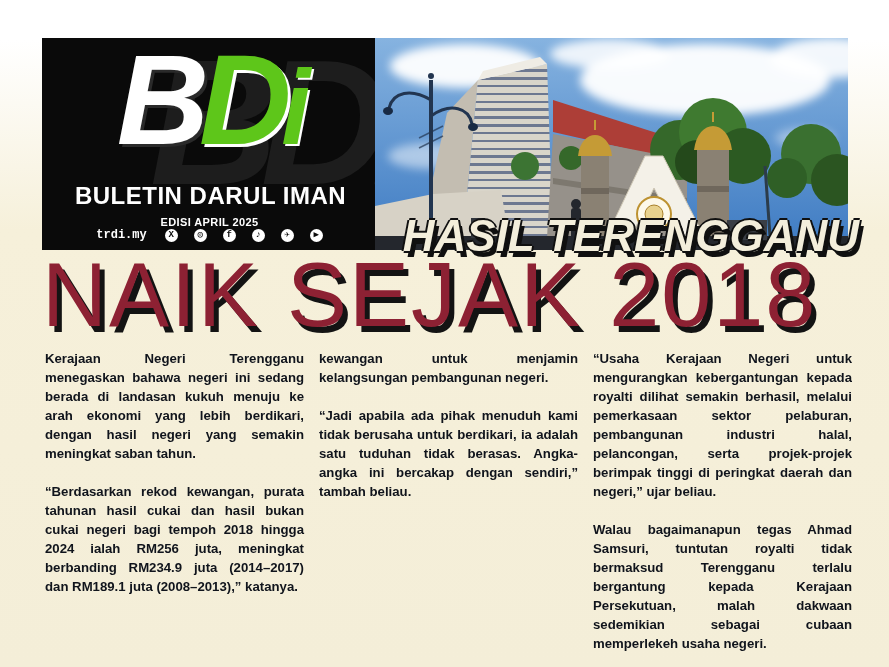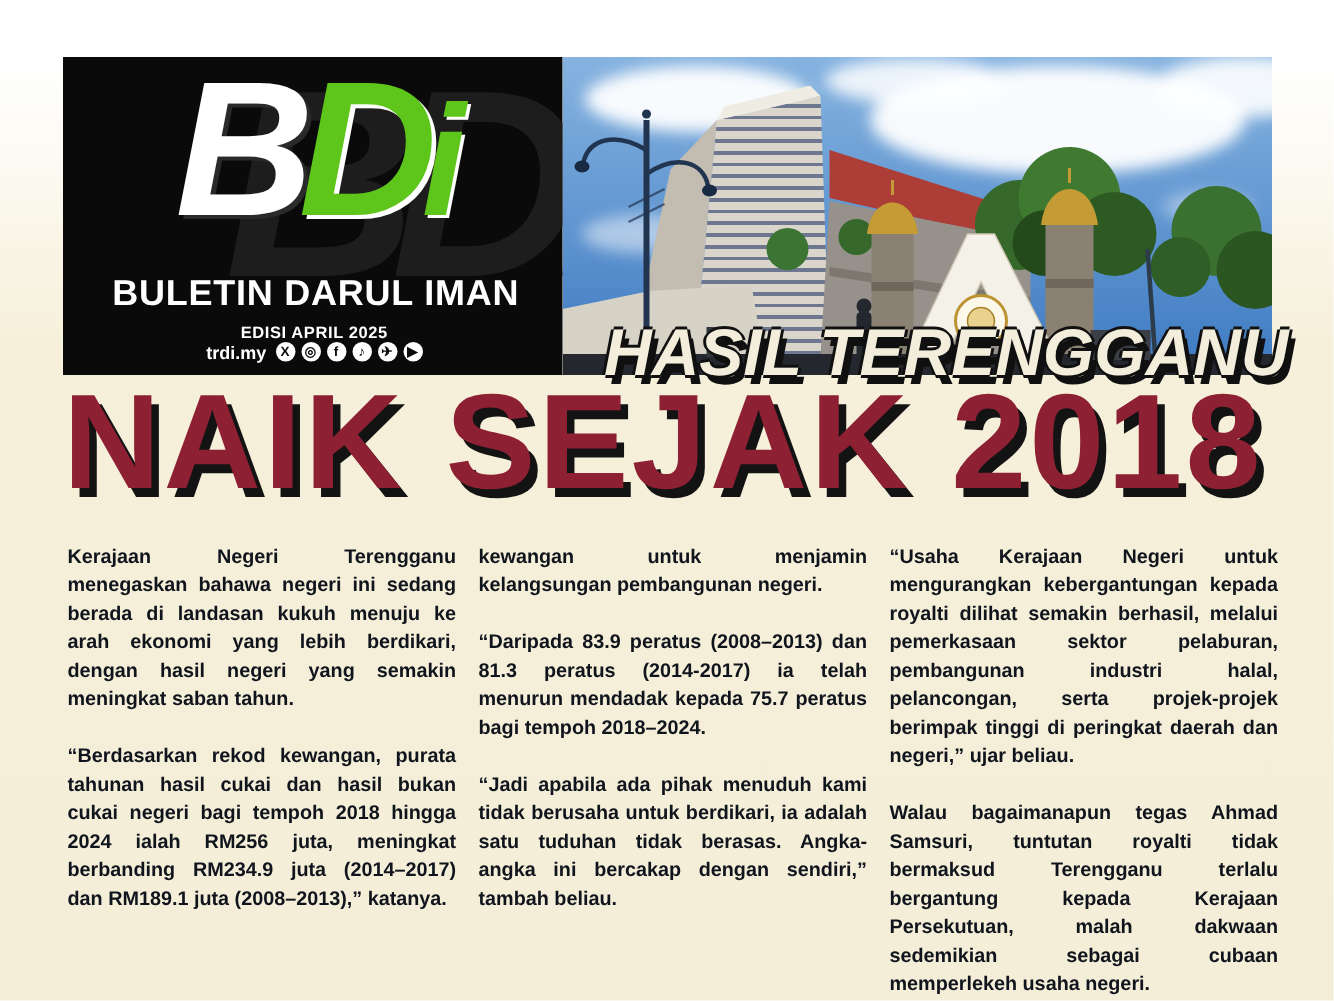--- a/index.html
+++ b/index.html
@@ -29,21 +29,21 @@
   .logo-title{
     position:absolute;left:4px;right:0;bottom:40px;text-align:center;
     color:#ffffff;font-weight:bold;font-size:24px;letter-spacing:0.5px;
     font-stretch:condensed;white-space:nowrap;
   }
   .panel-bottom{
     position:absolute;left:10px;right:8px;bottom:8px;
     display:flex;justify-content:space-between;align-items:center;flex-direction:column;
   }
   .edition{color:#ffffff;font-weight:bold;font-size:11px;letter-spacing:0.4px;}
-  .site-row{display:flex;align-items:flex-start;gap:4px;}
+  .site-row{display:flex;align-items:flex-end;gap:16px;font-family:Liberation Mono, monospace;}
   .website{color:#ffffff;font-weight:bold;font-size:12px;margin-right:2px;}
   .soc{
     width:13px;height:13px;border-radius:50%;background:#ffffff;color:#0a0a0a;
     font-size:9px;line-height:13px;text-align:center;font-weight:bold;
     display:inline-block;overflow:hidden;
   }
   
   .photo{
     position:absolute;left:375px;top:38px;width:473px;height:212px;overflow:hidden;
   }
@@ -51,32 +51,32 @@
   
   .kicker{
     position:absolute;right:30px;top:214px;z-index:5;
     font-size:44px;font-weight:bold;line-height:1;letter-spacing:0px;
     color:#f3eedb;white-space:nowrap;
     text-shadow:-2px 0 0 #101010,2px 0 0 #101010,0 -2px 0 #101010,0 2px 0 #101010,4px 6px 0 #101010;
     font-style:italic;
   }
   .headline-main{
     position:absolute;left:42px;top:250px;z-index:5;
-    font-size:90px;font-weight:bold;line-height:1;letter-spacing:2px;
+    font-size:90px;font-weight:normal;line-height:1;letter-spacing:2px;
     color:#8d2133;white-space:nowrap;
     text-shadow:5px 6px 0 #131313;
   }
   
   .article{
     position:absolute;left:45px;right:37px;top:345px;bottom:0;
     display:flex;gap:15px;overflow:hidden;
   }
   .col{flex:1 1 0;min-width:0;}
   .col p{
-    margin:16px 0 19px 0;
+    margin:4px 0 19px 0;
     font-size:13.2px;font-weight:bold;line-height:19px;
     color:#10141c;text-align:justify;
   }
 </style>
 </head>
 <body>
 
 <div class="logo-panel">
   <div class="logo-watermark">BDi</div>
   <div class="logo-mark"><span class="logo-b">B</span><span class="logo-d">D</span><span class="logo-i">i</span></div>
@@ -181,21 +181,20 @@
 <div class="headline-main">NAIK SEJAK 2018</div>
 
 <div class="article">
   <div class="col">
     <p>Kerajaan Negeri Terengganu menegaskan bahawa negeri ini sedang berada di landasan kukuh menuju ke arah ekonomi yang lebih berdikari, dengan hasil negeri yang semakin meningkat saban tahun.</p>
     <p>“Berdasarkan rekod kewangan, purata tahunan hasil cukai dan hasil bukan cukai negeri bagi tempoh 2018 hingga 2024 ialah RM256 juta, meningkat berbanding RM234.9 juta (2014–2017) dan RM189.1 juta (2008–2013),” katanya.</p>
 
   </div>
   <div class="col">
     <p>kewangan untuk menjamin kelangsungan pembangunan negeri.</p>
-    <p>“Daripada 83.9 peratus (2008–2013) dan 81.3 peratus (2014-2017) ia telah menurun mendadak kepada 75.7 peratus bagi tempoh 2018–2024.</p>
     <p>“Jadi apabila ada pihak menuduh kami tidak berusaha untuk berdikari, ia adalah satu tuduhan tidak berasas. Angka-angka ini bercakap dengan sendiri,” tambah beliau.</p>
 
   </div>
   <div class="col">
     <p>“Usaha Kerajaan Negeri untuk mengurangkan kebergantungan kepada royalti dilihat semakin berhasil, melalui pemerkasaan sektor pelaburan, pembangunan industri halal, pelancongan, serta projek-projek berimpak tinggi di peringkat daerah dan negeri,” ujar beliau.</p>
     <p>Walau bagaimanapun tegas Ahmad Samsuri, tuntutan royalti tidak bermaksud Terengganu terlalu bergantung kepada Kerajaan Persekutuan, malah dakwaan sedemikian sebagai cubaan memperlekeh usaha negeri.</p>
 
   </div>
 </div>
 

